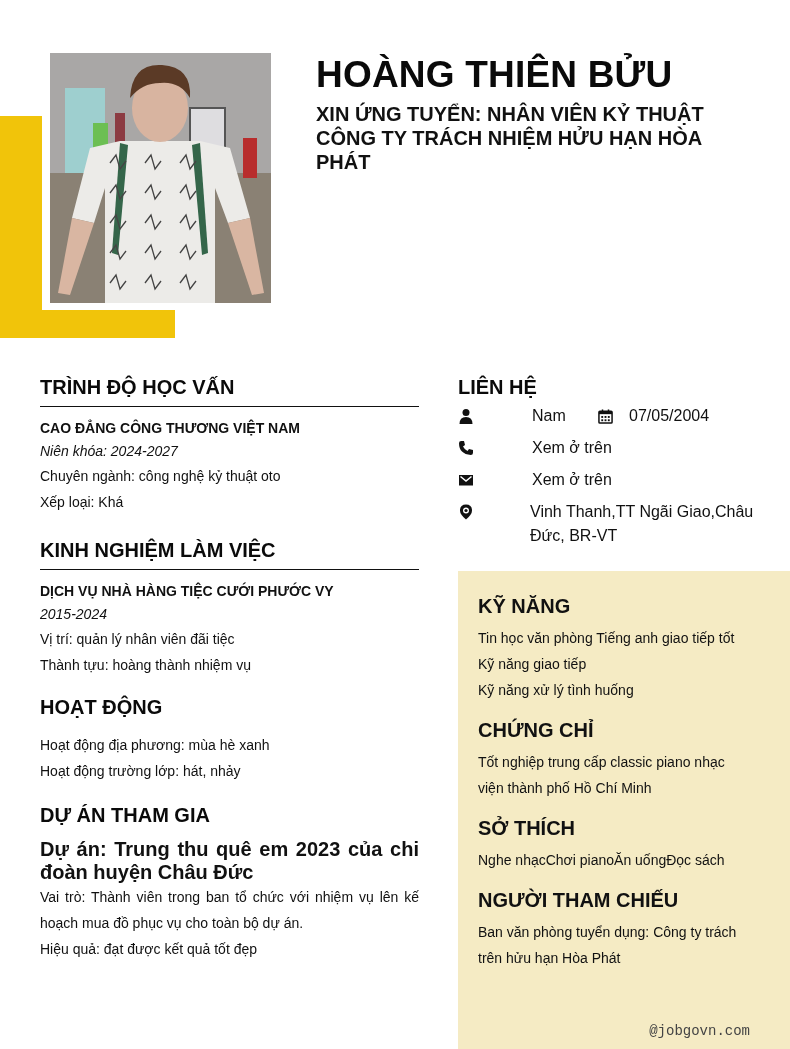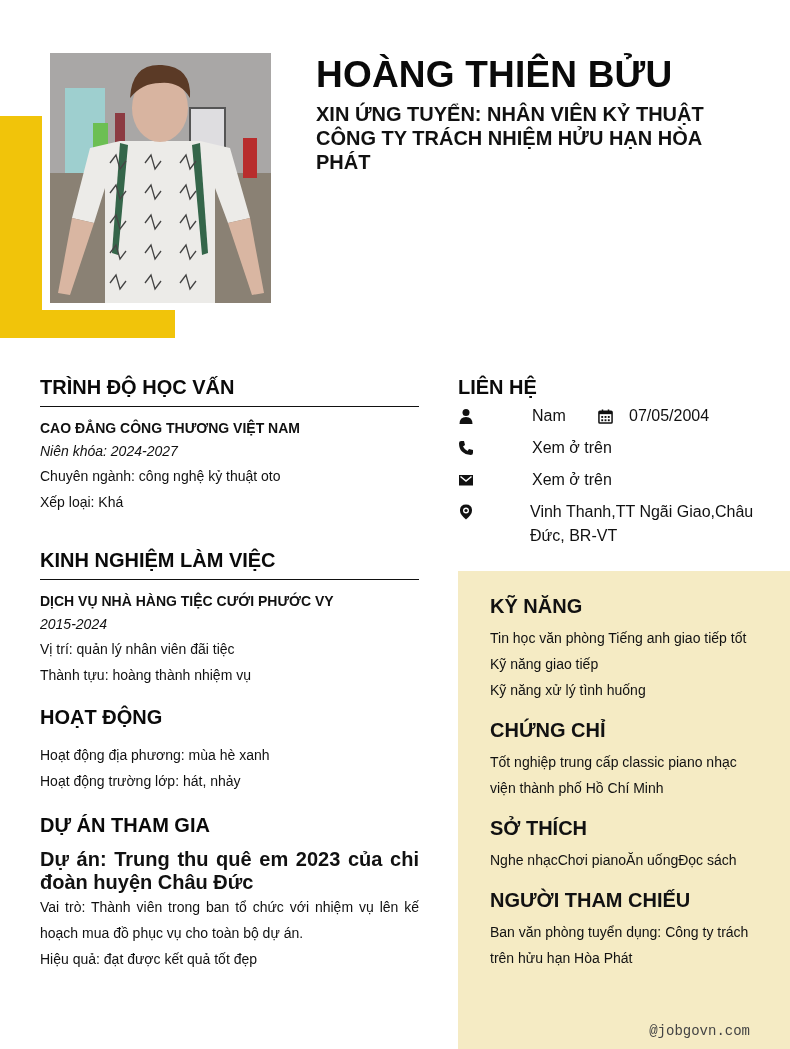--- a/index.html
+++ b/index.html
@@ -26,21 +26,21 @@
 
   .contact { position: absolute; left: 458px; top: 372px; width: 332px; }
   .contact-row { position: relative; display: flex; align-items: flex-start; font-size: 16px; line-height: 24px; margin-bottom: 8px; gap: 44px; }
   .contact-icon { width: 30px; height: 24px; display: flex; align-items: center; }
   .contact-icon svg { width: 16px; height: 16px; }
   .contact-text { flex: 0 0 auto; }
   .birth { position: absolute; left: 140px; top: 0; display: flex; align-items: center; }
   .birth .contact-icon { width: 31px; }
   .birth .contact-icon svg { width: 15px; height: 15px; }
 
-  .side-panel { position: absolute; left: 458px; top: 571px; width: 332px; height: 478px; background: #f5ebc4; padding: 20px 20px 0 32px; }
+  .side-panel { position: absolute; left: 458px; top: 571px; width: 332px; height: 478px; background: #f5ebc4; padding: 20px 20px 0 20px; }
   .side-title { font-size: 20px; font-weight: bold; line-height: 30px; margin-bottom: 4px; }
   .side-line { font-size: 14px; line-height: 26px; }
   .side-block { margin-bottom: 12px; }
   .watermark { position: absolute; right: 40px; bottom: 10px; font-family: "Liberation Mono", "DejaVu Sans Mono", monospace; font-size: 14px; color: #444; }
 </style>
 </head>
 <body>
 
 <div class="yellow-bar-v"></div>
 <div class="yellow-bar-h"></div>
@@ -88,21 +88,21 @@
 <div class="left-col">
   <section>
     <h2 class="section-title">TRÌNH ĐỘ HỌC VẤN</h2>
     <div class="rule"></div>
     <div class="item-title">CAO ĐẲNG CÔNG THƯƠNG VIỆT NAM</div>
     <div class="item-italic">Niên khóa: 2024-2027</div>
     <div class="item-line">Chuyên ngành: công nghệ kỷ thuật oto</div>
     <div class="item-line">Xếp loại: Khá</div>
   </section>
 
-  <section style="margin-top:30px;">
+  <section style="margin-top:20px;">
     <h2 class="section-title">KINH NGHIỆM LÀM VIỆC</h2>
     <div class="rule"></div>
     <div class="item-title">DỊCH VỤ NHÀ HÀNG TIỆC CƯỚI PHƯỚC VY</div>
     <div class="item-italic">2015-2024</div>
     <div class="item-line">Vị trí: quản lý nhân viên đãi tiệc</div>
     <div class="item-line">Thành tựu: hoàng thành nhiệm vụ</div>
   </section>
 
   <section style="margin-top:14px;">
     <h2 class="section-title">HOẠT ĐỘNG</h2>

